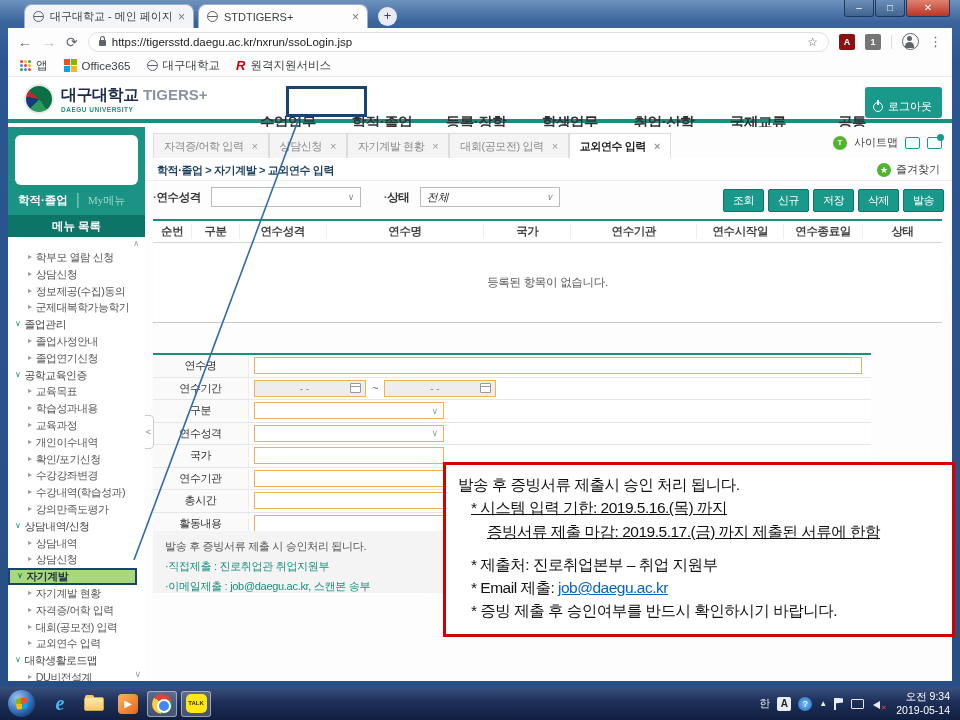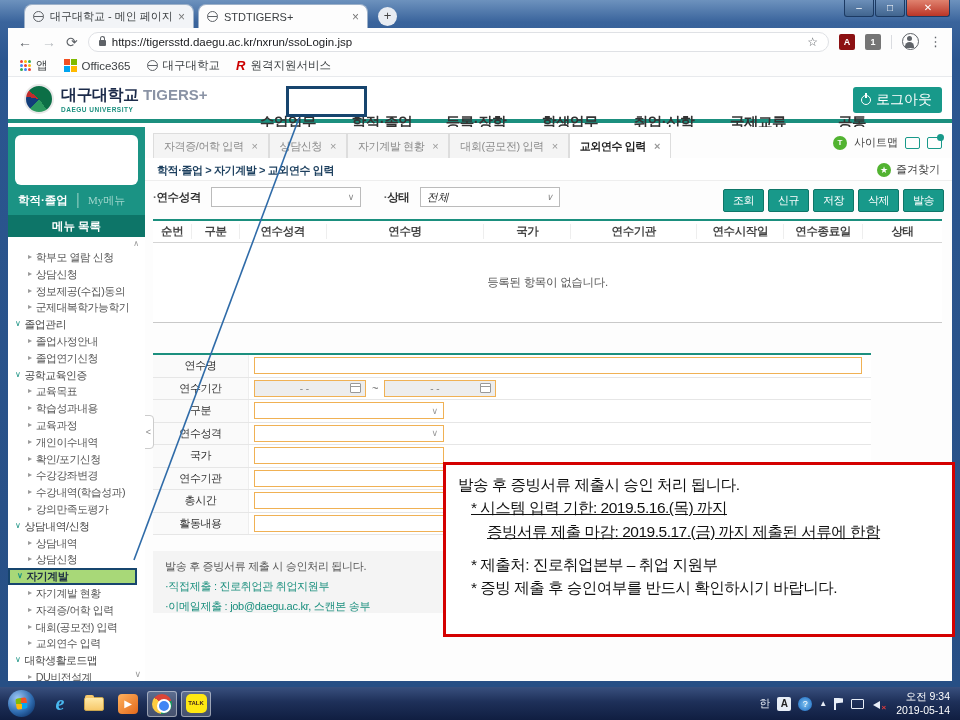--- a/index.html
+++ b/index.html
@@ -53,21 +53,21 @@
   
   .page { flex:1; position:relative; background:#fff; overflow:hidden;}
   .uni-header { position:absolute; left:0; right:0; top:0; height:46px; background:#fff; border-bottom:4px solid #1b8f7e; }
   .ulogo { position:absolute; left:16px; top:7px; display:flex; gap:7px; align-items:center;}
   .ulogo-mark { width:30px; height:30px; border-radius:50%; background:conic-gradient(#0c6f46 0 40%, #2c9a5f 0 62%, #123d7a 0 78%, #c02c2c 0 86%, #0c6f46 0); border:2px solid #e8e8e8;}
   .ulogo-kr { font-size:16px; font-weight:bold; color:#1c2b4a; letter-spacing:-0.5px;}
   .ulogo-brand { font-size:15px; color:#8a93a5; font-weight:bold;}
   .ulogo-en { font-size:6.5px; color:#1b8f7e; font-weight:bold; letter-spacing:0.5px;}
   .unav { position:absolute; left:233px; top:0; height:42px; display:flex; align-items:center; }
   .unav-item { width:94px; text-align:center; font-size:14.5px; font-weight:bold; color:#333; letter-spacing:-0.5px;margin-top:48px;}
-  .logout { position:absolute; right:10px; top:10px; background:#18998a; color:#fff; font-size:14px; padding:4px 10px 4px 8px; border-radius:3px; display:flex; align-items:center; gap:5px;}
+  .logout { position:absolute; right:10px; top:10px; background:#18998a; color:#fff; font-size:11px; padding:12px 10px 4px 8px; border-radius:3px; display:flex; align-items:center; gap:5px;}
   .pwr { width:10px; height:10px; border:1.6px solid #fff; border-radius:50%; position:relative;}
   .pwr i { position:absolute; left:3px; top:-3px; width:1.6px; height:5px; background:#fff;}
 
   
   .main { position:absolute; left:0; right:0; top:50px; bottom:0; display:flex; }
   .sidebar { width:137px; background:#1b9384; position:relative; flex:none;}
   .pcard { margin:8px 7px 0 7px; height:50px; background:#fff; border-radius:6px; }
   .stabs { display:flex; align-items:center; height:30px; padding:0 10px; gap:8px;}
   .stab-active { color:#fff; font-weight:bold; font-size:11.5px;}
   .stab-sep { color:#7ec4b8; }
@@ -122,21 +122,21 @@
   .oin { height:17px; border:1px solid #f0b154; background:#fff; }
   .oin.w-full { width:608px; } .oin.w-md { width:190px; } .oin.w-lg { width:205px; }
   .dtin { width:112px; height:17px; border:1px solid #f0b154; background:#ededed; display:flex; align-items:center; justify-content:space-between; padding:0 4px;}
   .dtin .ph { font-size:10px; color:#888; flex:1; text-align:center;}
   .calic { width:11px; height:10px; border:1.2px solid #999; border-radius:1px; position:relative; background:#fff;}
   .calic::before { content:""; position:absolute; left:0; right:0; top:2px; border-top:1.2px solid #999;}
   .tildesep { font-size:11px; color:#666; }
   .osel { width:190px; height:17px; border:1px solid #f0b154; background:#fff; display:flex; align-items:center; justify-content:flex-end; padding:0 5px;}
   .osel .chev { color:#999; font-size:9px;}
 
-  .notice { position:absolute; left:8px; top:424px; width:440px; height:62px; background:#f4f4f4; padding:8px 12px;}
+  .notice { position:absolute; left:8px; top:404px; width:440px; height:62px; background:#f4f4f4; padding:8px 12px;}
   .notice .n1 { font-size:11px; color:#555; letter-spacing:-0.3px;}
   .notice .n2 { font-size:11px; color:#1b8f7e; margin-top:5px; letter-spacing:-0.3px;}
 
   .collapse-handle { position:absolute; left:-2px; top:288px; width:11px; height:34px; background:#fff; border:1px solid #ccc; border-radius:0 4px 4px 0; color:#888; font-size:9px; text-align:center; line-height:32px;}
 
   
   .annot-line { position:absolute; left:0; top:0; z-index:40; pointer-events:none;}
   .annot-nav { position:absolute; left:286px; top:86px; width:81px; height:31px; border:3px solid #17456e; z-index:41; }
   .annot-red { position:absolute; left:443px; top:462px; width:512px; height:175px; border:3px solid #d40000; background:#fff; z-index:45; padding:8px 12px; font-size:15.5px; color:#111; line-height:1.5; letter-spacing:-0.5px;}
   .annot-red .u { text-decoration:underline; }
@@ -560,20 +560,21 @@
   <svg class="annot-line" width="960" height="720">
     <line x1="299" y1="118" x2="134" y2="560" stroke="#2f6ba8" stroke-width="1.6"></line>
   </svg>
   <div class="annot-nav"></div>
   <div class="annot-red">
     <div>발송 후 증빙서류 제출시 승인 처리 됩니다.</div>
     <div class="u ind1">* 시스템 입력 기한: 2019.5.16.(목) 까지</div>
     <div class="u ind2">증빙서류 제출 마감: 2019.5.17.(금) 까지 제출된 서류에 한함</div>
     <div class="gap"></div>
     <div class="ind1">* 제출처: 진로취업본부 – 취업 지원부</div>
+    <div class="ind1"><span>* Email 제출: </span><a class="maillink">job@daegu.ac.kr</a></div>
     <div class="ind1">* 증빙 제출 후 승인여부를 반드시 확인하시기 바랍니다.</div>
   </div>
 
   <div class="taskbar">
     <div class="orb">
         <div class="orbflag"></div>
       </div>
     <div class="tbicon">
         <span class="ie">e</span>
       </div>

